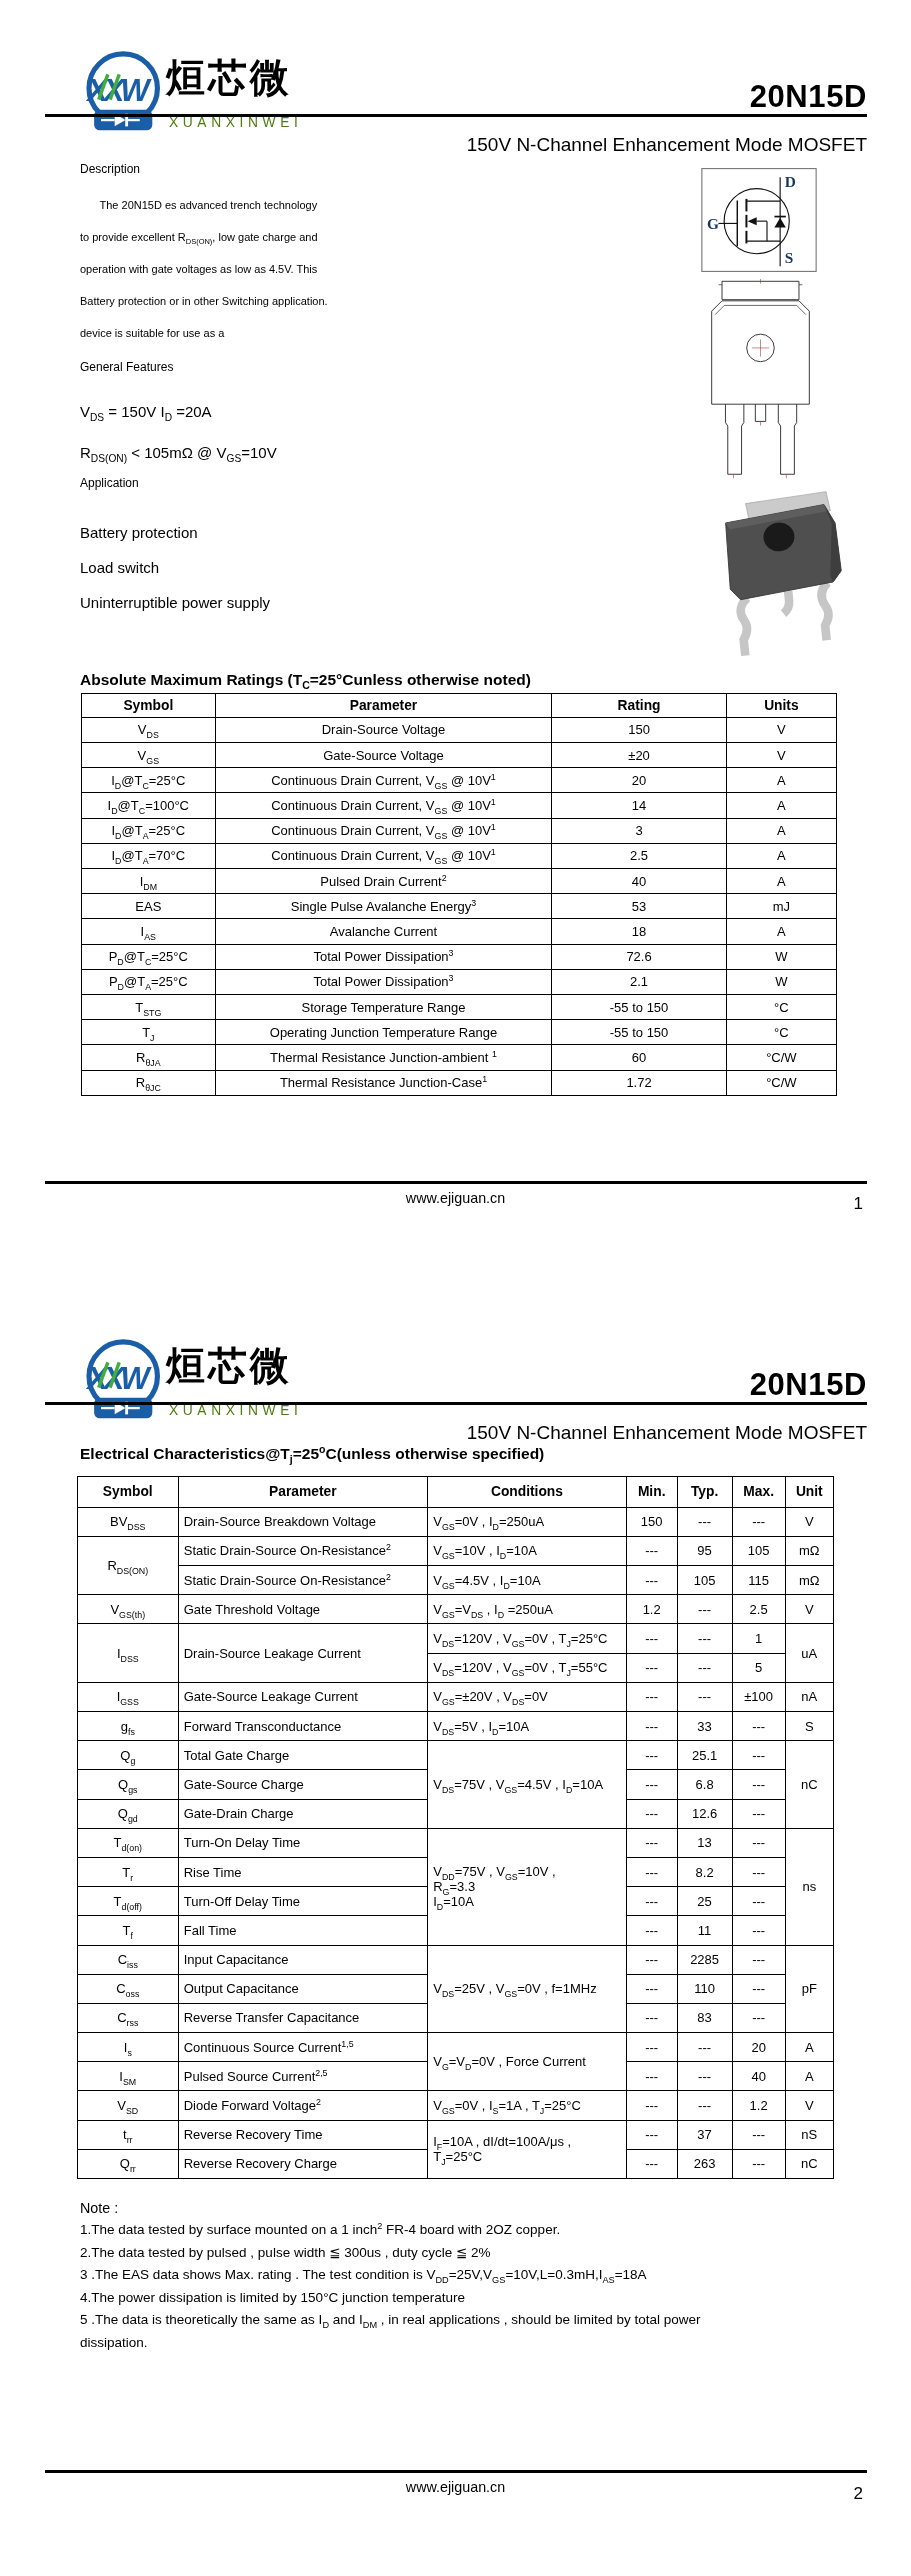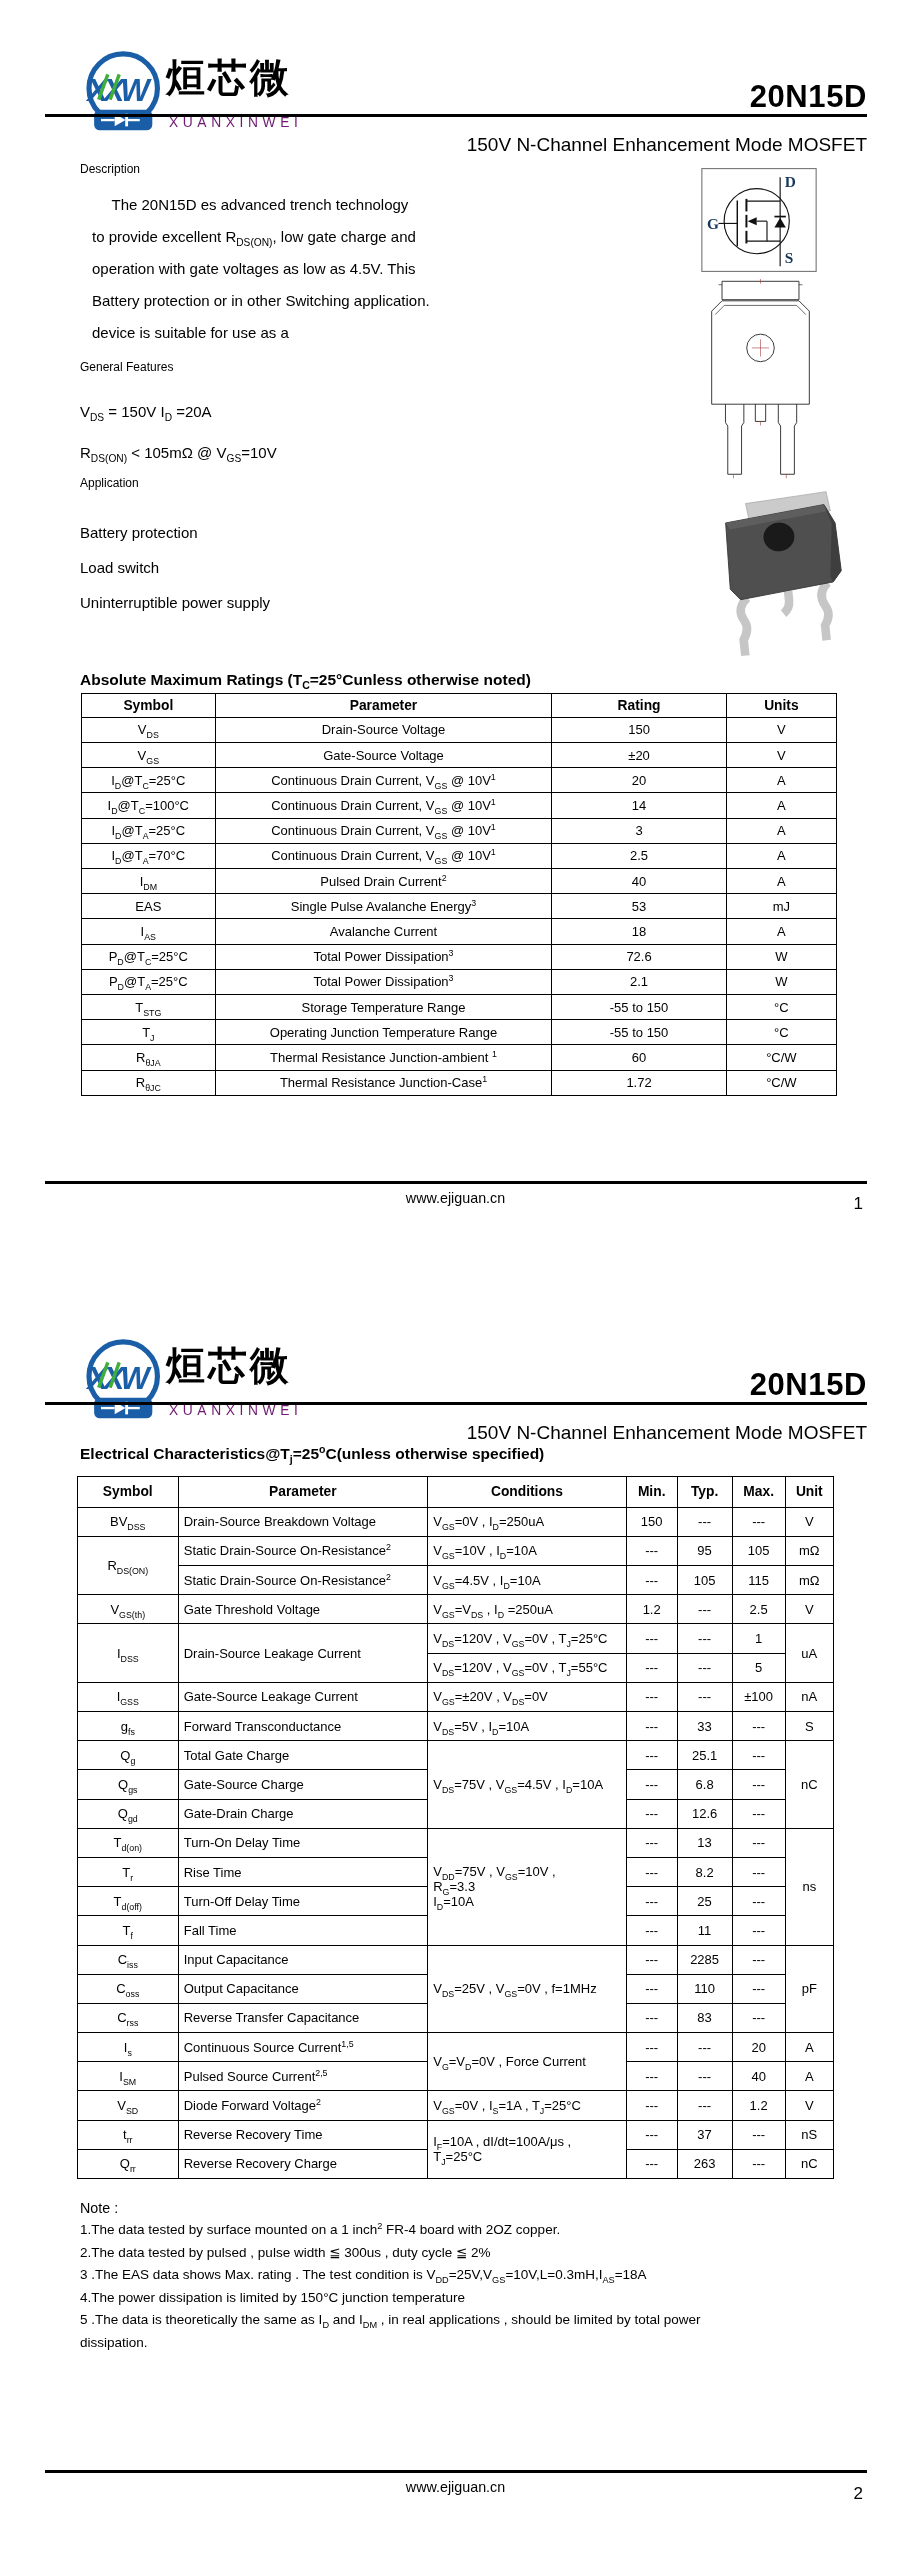--- a/index.html
+++ b/index.html
@@ -4,29 +4,29 @@
 <style>
   html,body{margin:0;padding:0;background:#888;}
   .canvas{position:relative;width:911px;height:2576px;background:#ffffff;margin:0 auto;
           font-family:"Liberation Sans", sans-serif;color:#000;}
   .page{position:absolute;left:0;width:911px;height:1288px;background:#fff;overflow:hidden;}
   #page1{top:0;} #page2{top:1288px;}
 
   
   .brand{position:absolute;left:85px;top:48px;width:344px;height:86px;}
   .brand-cn{position:absolute;left:81px;top:3.4px;font-size:39px;font-weight:bold;letter-spacing:2.9px;color:#000;}
-  .brand-en{position:absolute;left:84px;top:67px;font-size:13.8px;letter-spacing:4.6px;color:#701a75;font-weight:500;}
+  .brand-en{position:absolute;left:84px;top:67px;font-size:13.8px;letter-spacing:4.6px;color:#4d7c0f;font-weight:500;}
   .part-title{position:absolute;right:44px;top:79px;font-size:31px;font-weight:bold;letter-spacing:0.6px;}
   .page-rule{position:absolute;left:45px;right:44px;top:114px;height:3.4px;background:#000;}
   .subtitle{position:absolute;right:44px;top:134px;font-size:19px;font-weight:normal;}
 
   
   .sec-title{position:absolute;left:80px;font-size:12px;font-weight:normal;text-align:right;}
   .desc-title{top:162px;}
-  .desc-lines{position:absolute;left:92px;top:189px;width:545px;font-size:15px;line-height:32px;}
+  .desc-lines{position:absolute;left:80px;top:189px;width:545px;font-size:11px;line-height:32px;}
   .desc-lines div:first-child{text-indent:19.5px;}
   .gf-title{top:360px;}
   .gf-lines{position:absolute;left:80px;top:391px;width:459px;font-size:15px;line-height:41px;}
   .app-title{top:476px;}
   .app-lines{position:absolute;left:80px;top:515px;width:459px;font-size:15px;line-height:35px;}
   .amr-title{position:absolute;left:80px;top:671px;font-size:15.5px;font-weight:bold;}
 
   
   table.data{border-collapse:collapse;table-layout:fixed;background:#fff;padding-left:40px;}
   table.data th,table.data td{border-left:1.1px solid #000;border-right:1.1px solid #000;

